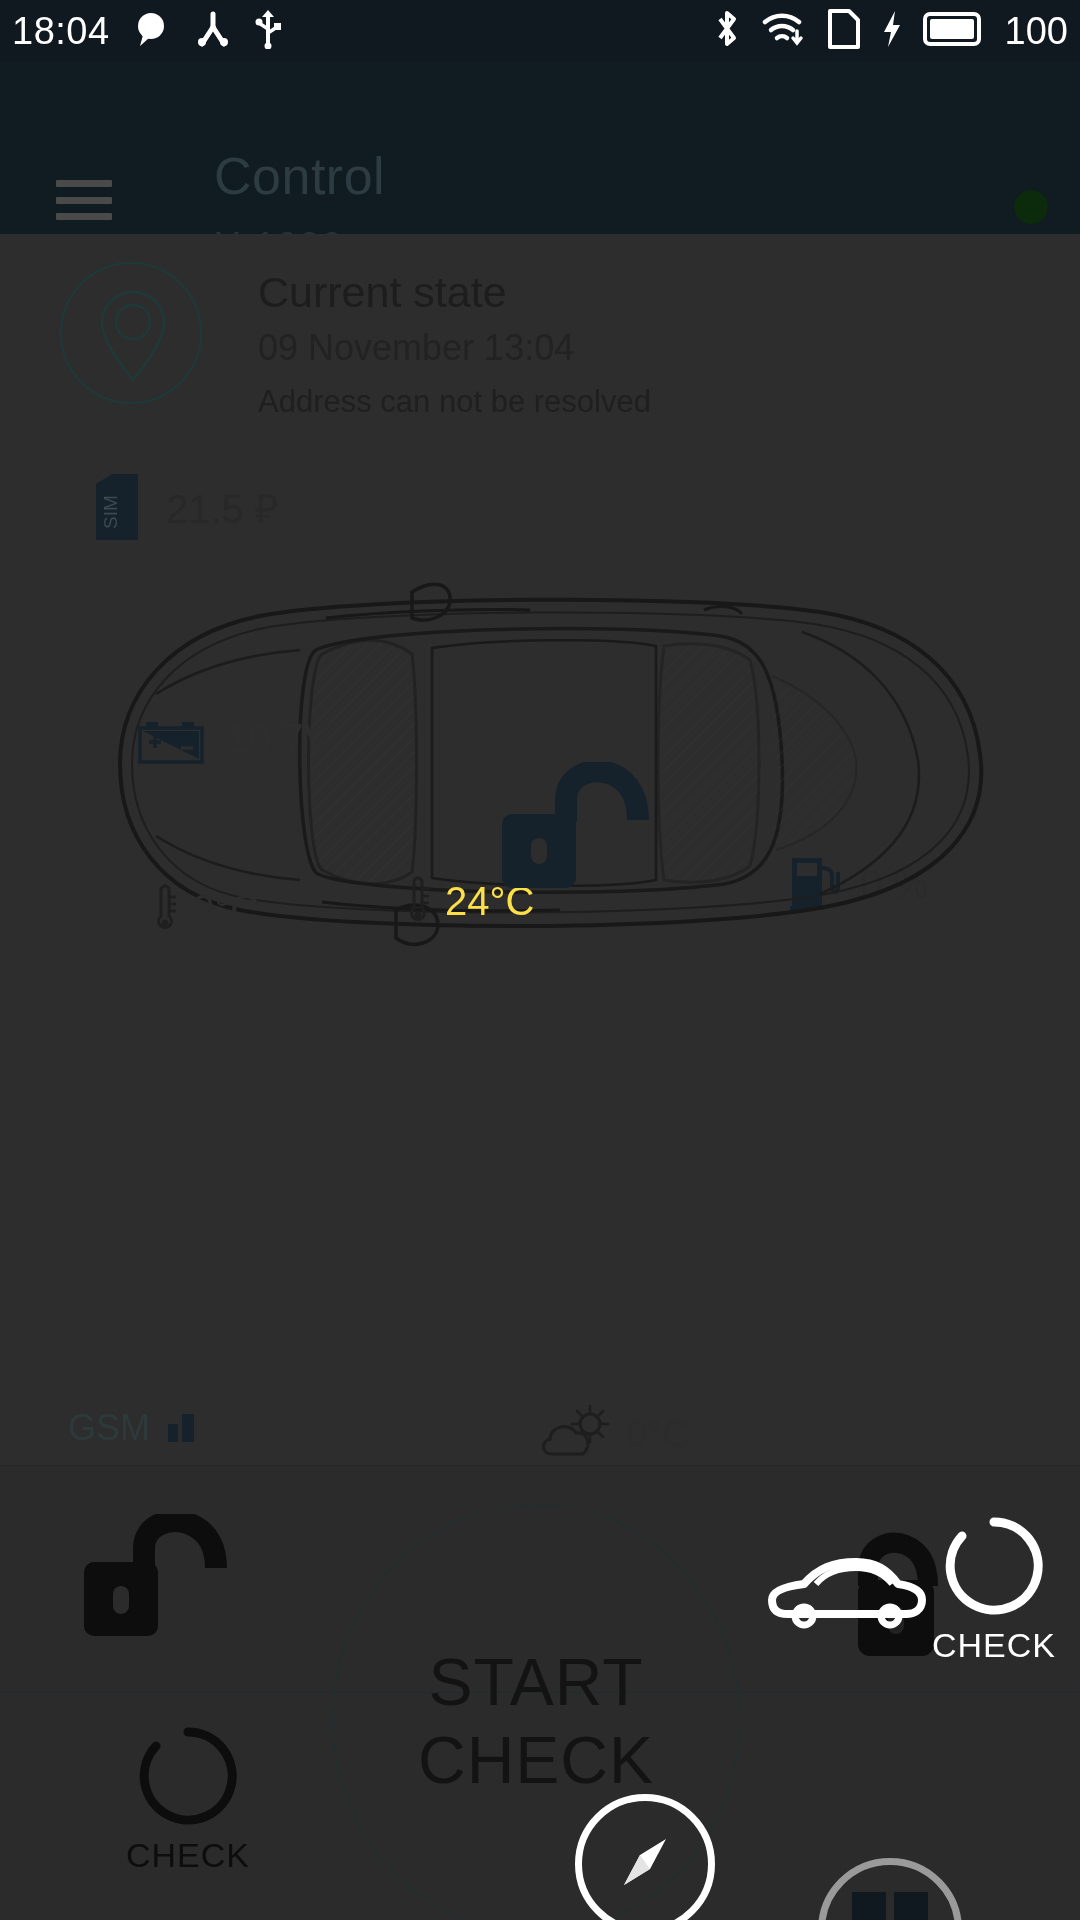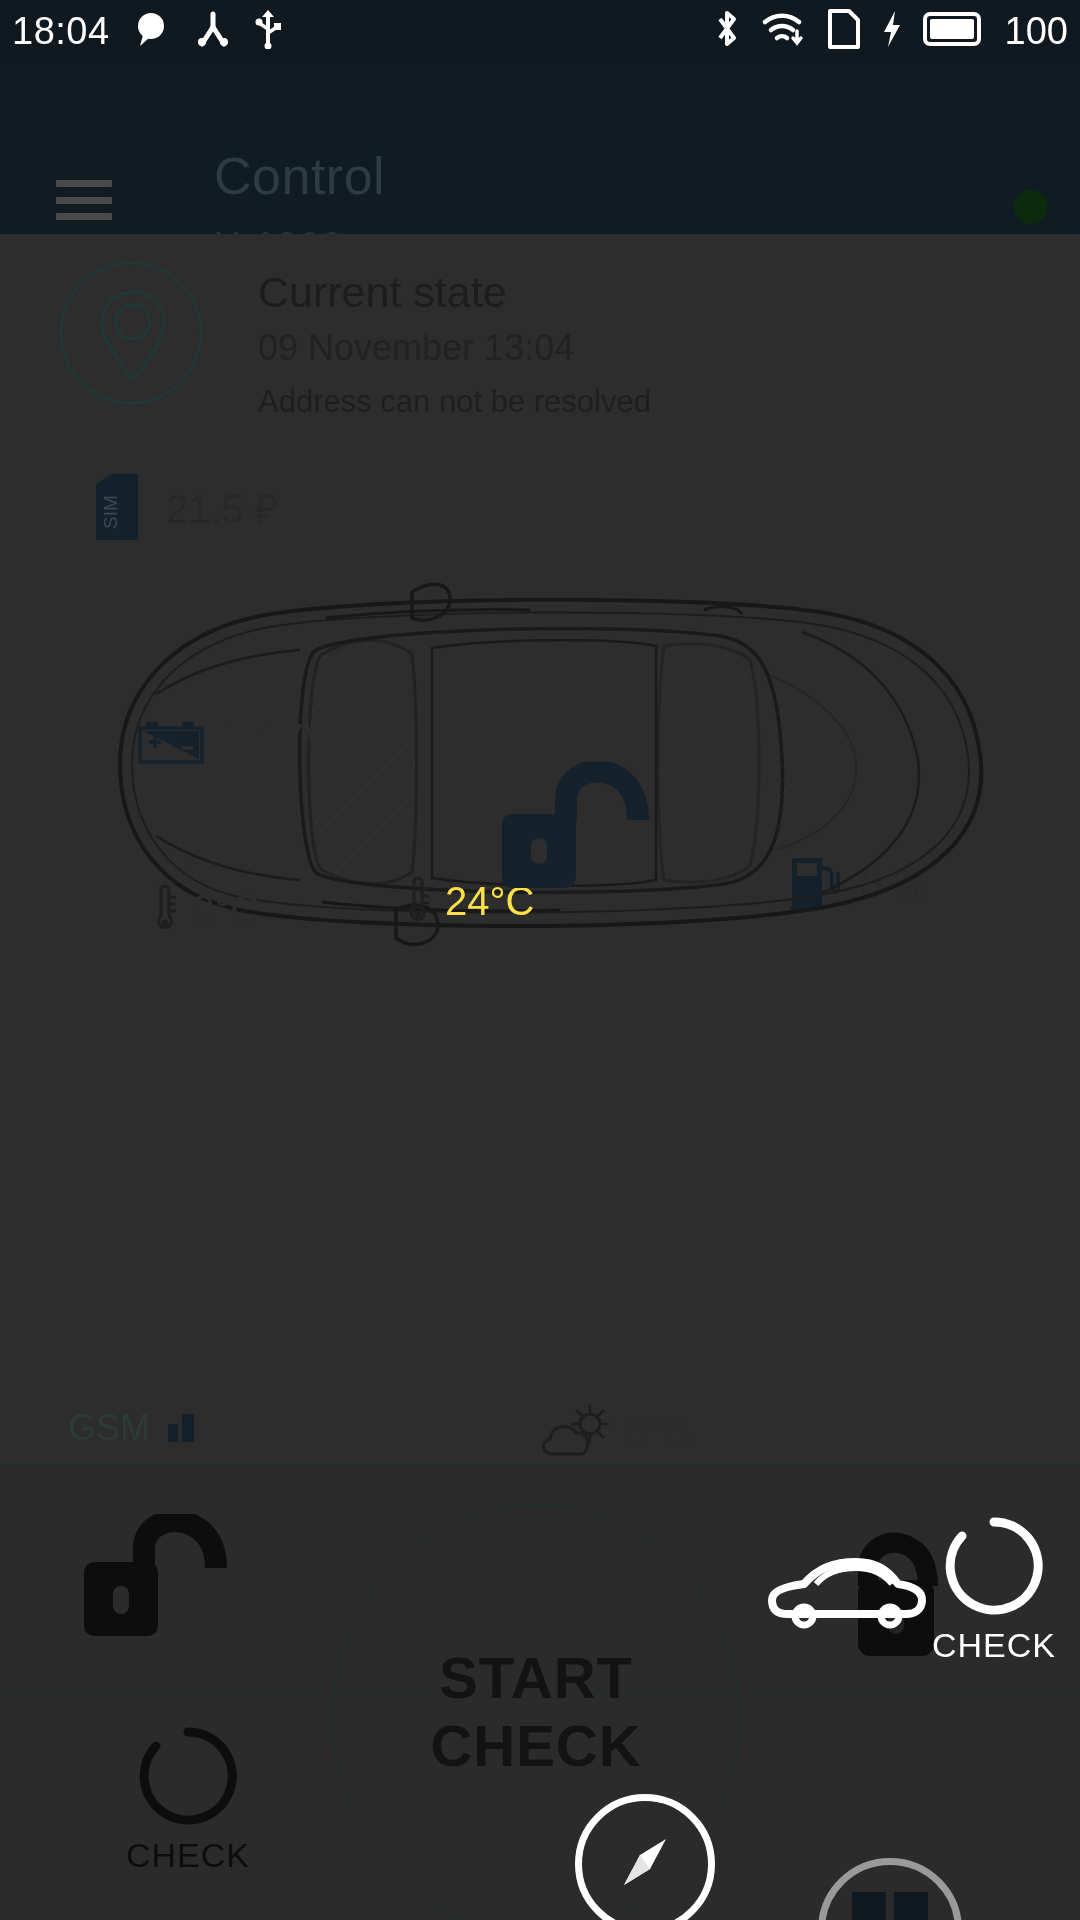--- a/index.html
+++ b/index.html
@@ -127,21 +127,21 @@
     position:absolute; left:0; top:226px; width:1080px; height:1px;
     background:#1d2c2c;
   }
   #start-ellipse{
     position:absolute; left:332px; top:38px; width:408px; height:430px;
     border:1px solid #1f3030; border-radius:50%;
   }
   #start-label{
     position:absolute; left:332px; top:178px; width:408px;
     text-align:center; line-height:1.18;
-    color:#131313; font-size:58px; letter-spacing:1px;font-weight:bold;
+    color:#131313; font-size:66px; letter-spacing:1px;
   }
   #start-label .l2{ display:block; }
 
   
   #btn-unlock{ position:absolute; left:82px; top:48px; }
   
   #btn-carlock{ position:absolute; left:760px; top:62px; }
   
   #check-tr{ position:absolute; right:8px; top:48px; width:156px; text-align:center;}
   #check-tr .lbl{ font-size:34px; color:#ffffff; letter-spacing:1px; margin-top:4px;}

